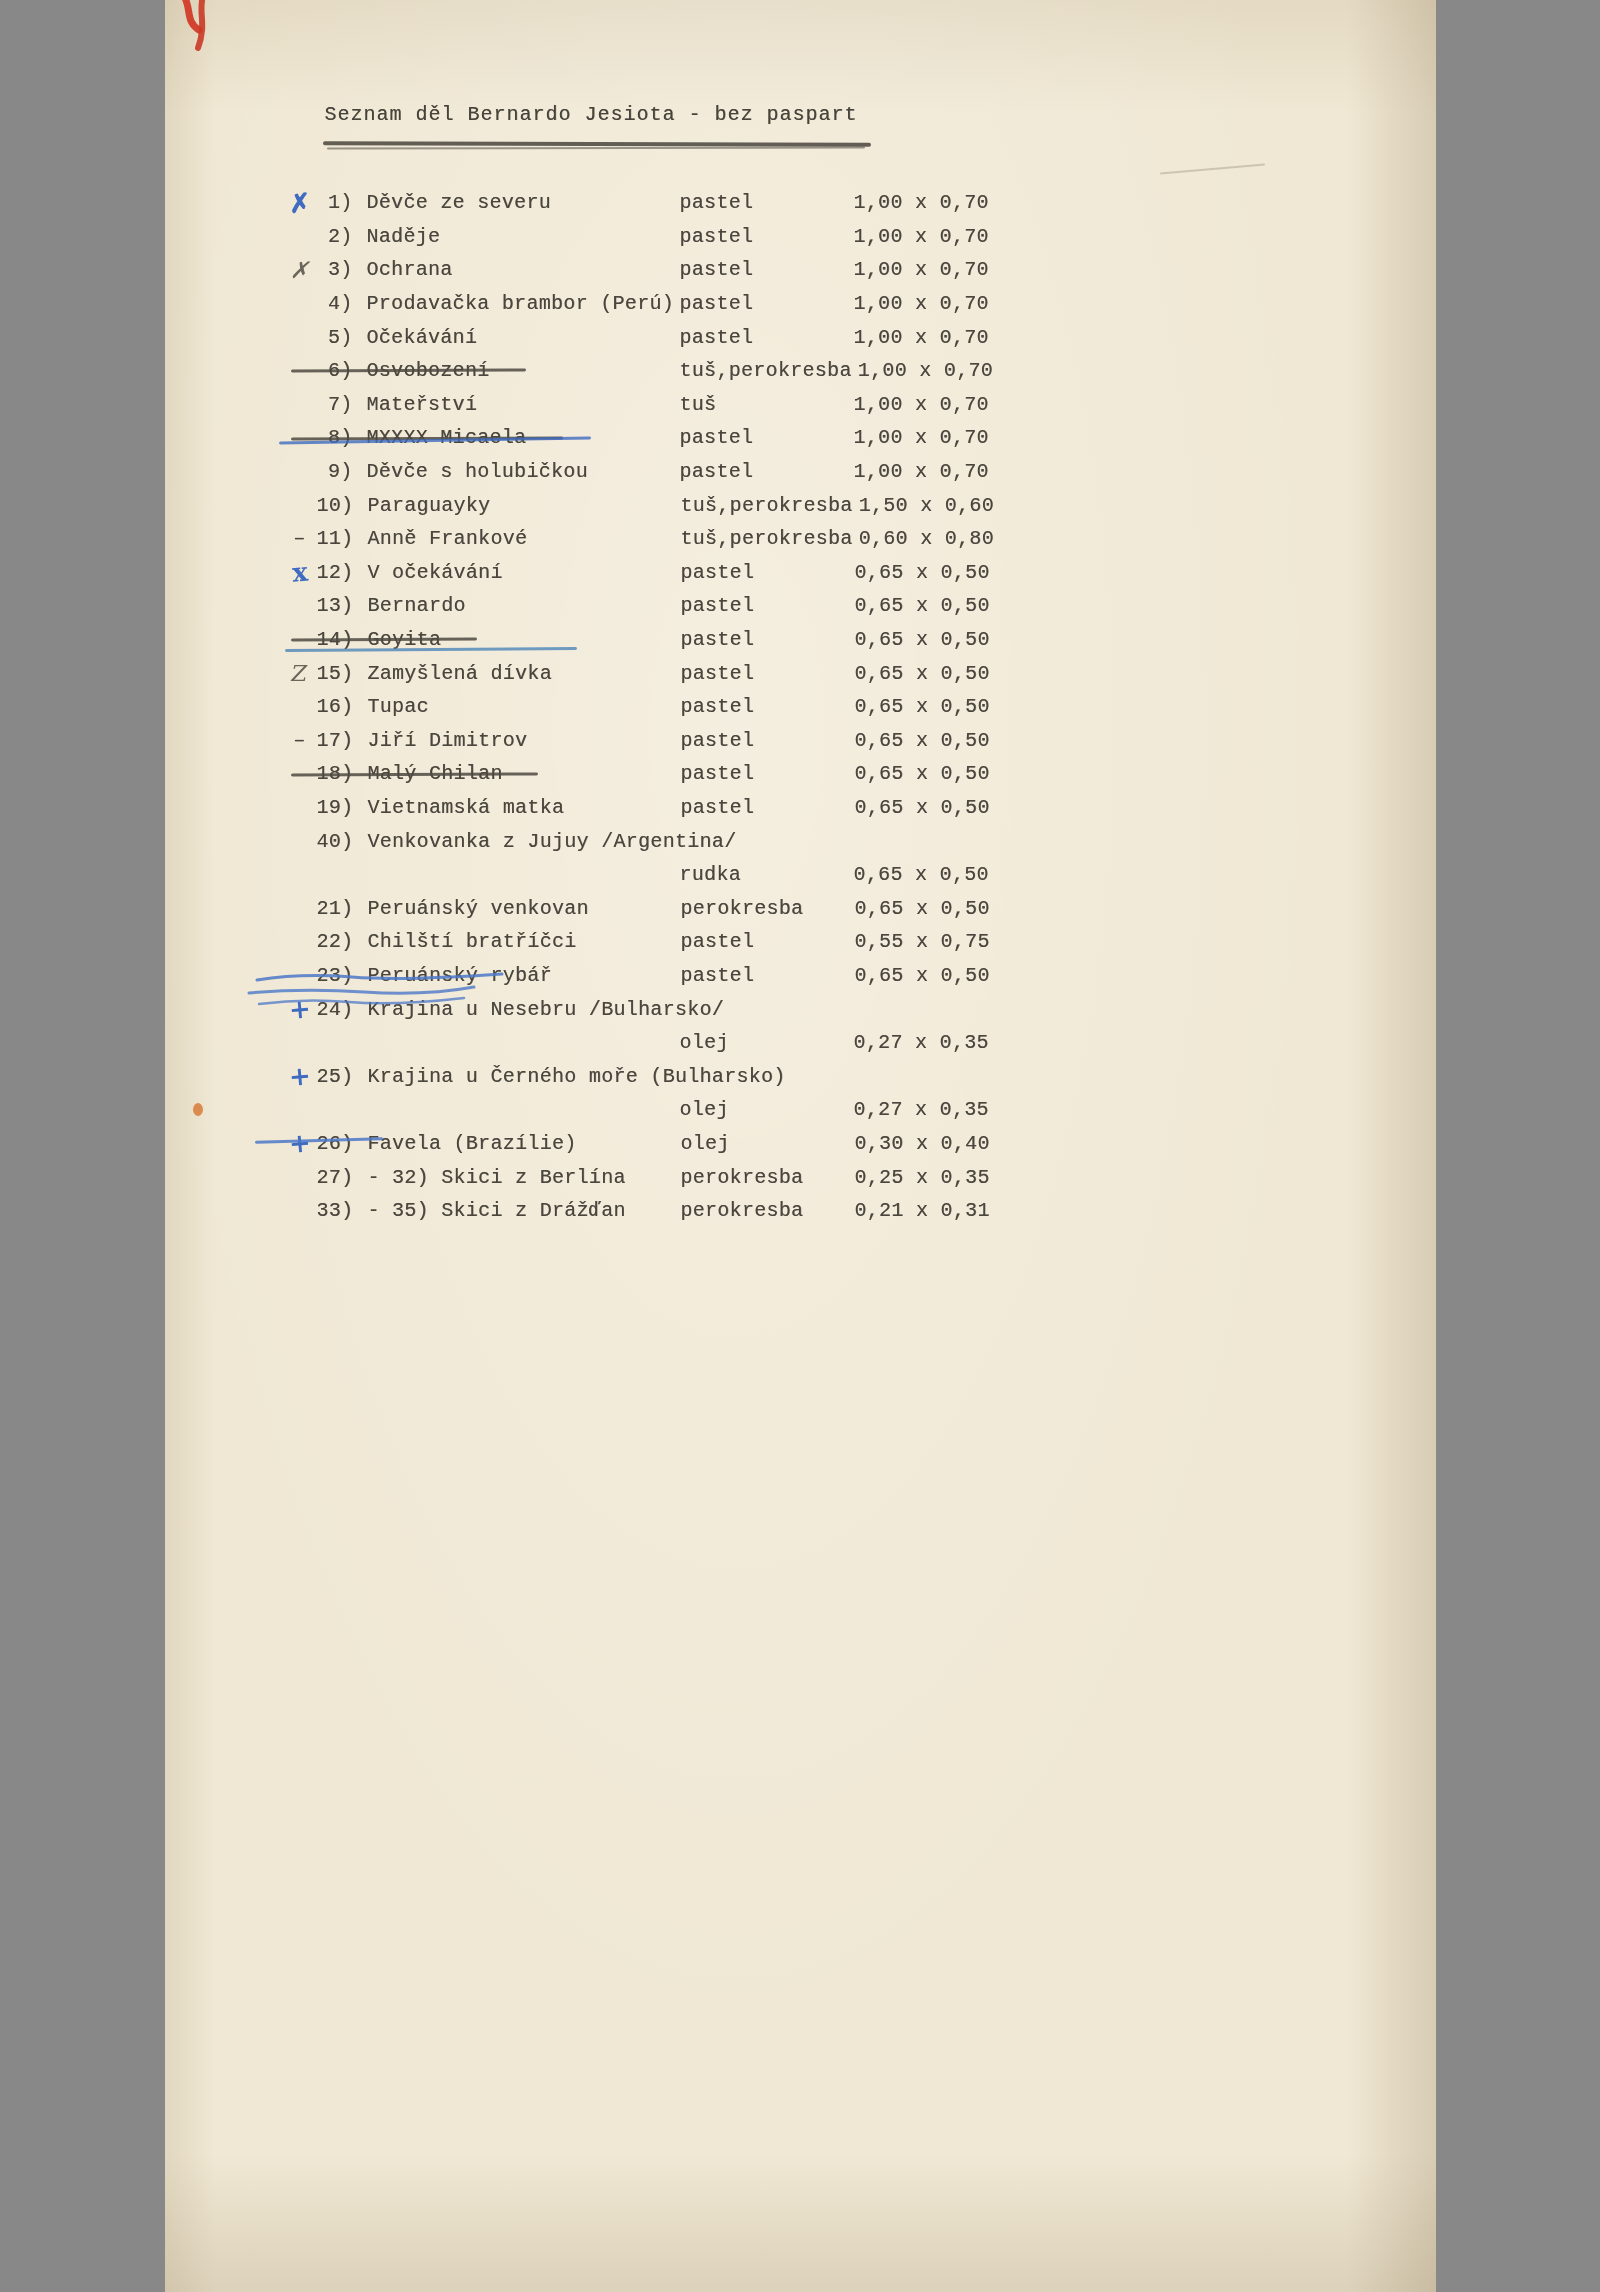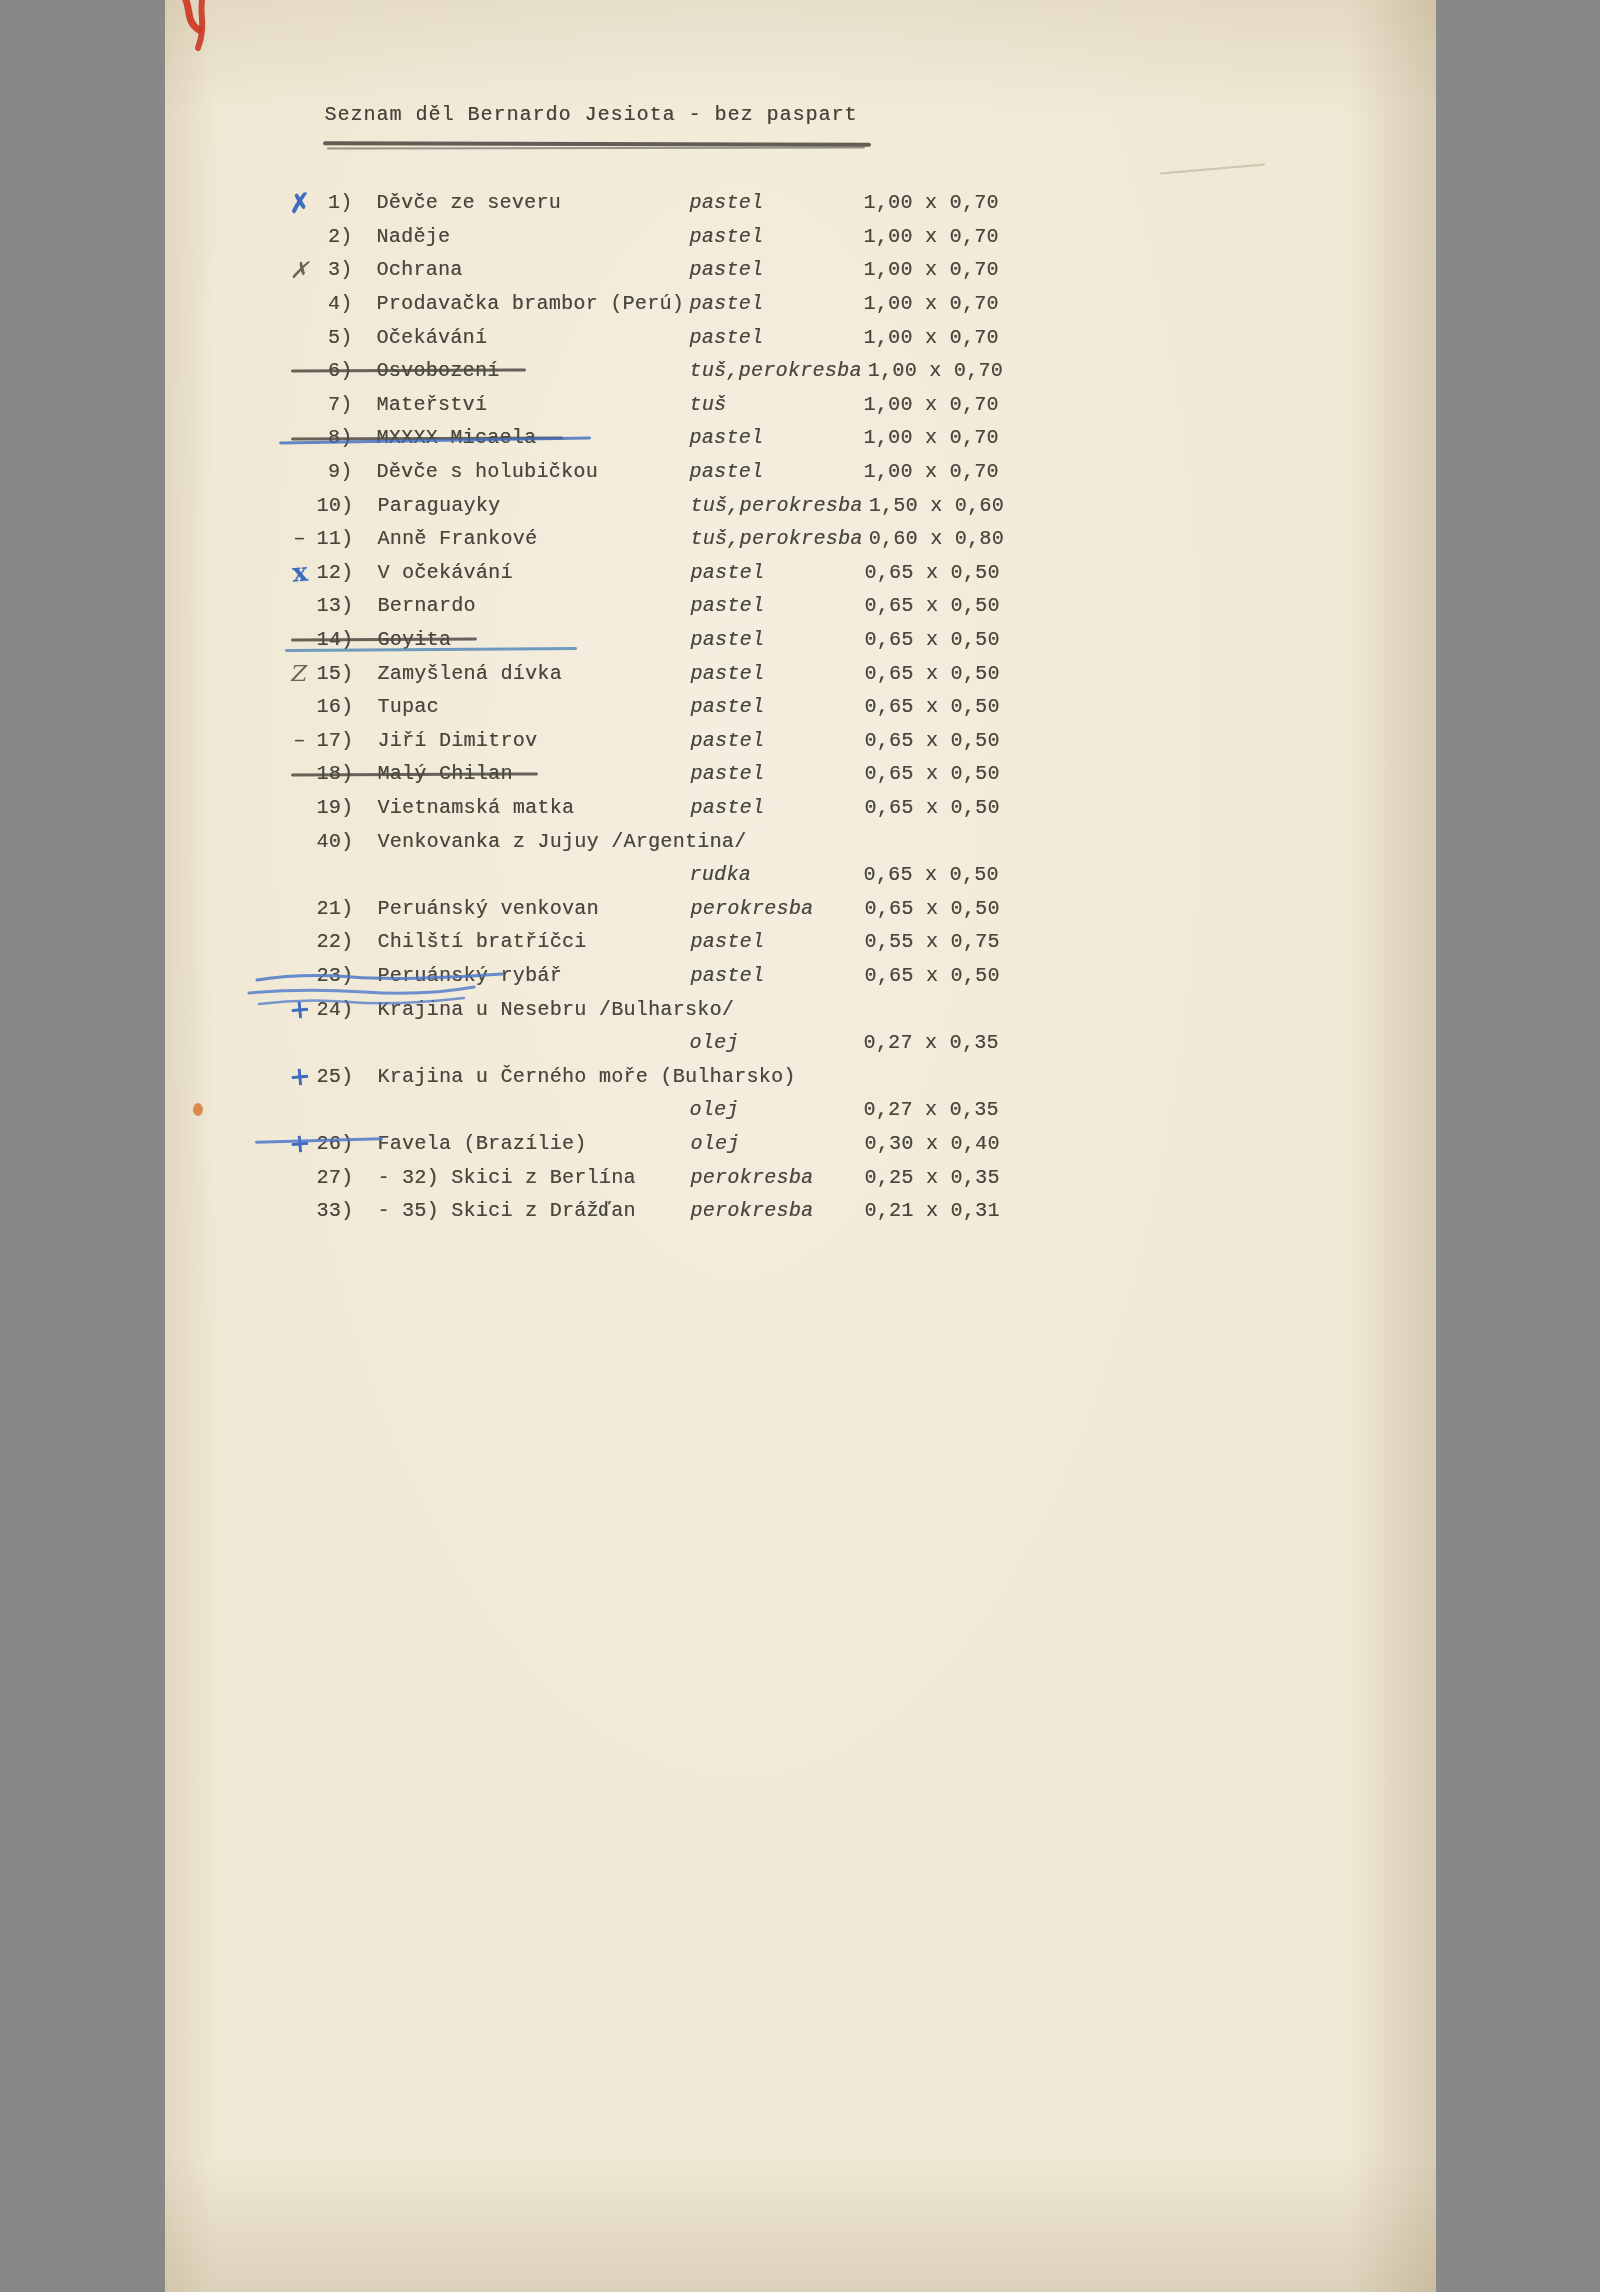--- a/index.html
+++ b/index.html
@@ -47,22 +47,22 @@
   .mark.blue{
     color:#3f6cc0;font-family:"DejaVu Serif",serif;font-weight:bold;
     font-size:26px;transform:rotate(-5deg);text-shadow:none;
   }
   .mark.pencil{
     color:#6b665a;font-family:"DejaVu Serif",serif;font-style:italic;
     font-size:23px;text-shadow:none;
   }
   .mark.ink{color:#4a463e;font-size:20px;}
   .num{flex:0 0 36px;text-align:right;white-space:pre;}
-  .title{flex:0 0 313px;margin-left:24px;white-space:pre;overflow:visible;}
-  .medium{flex:0 0 auto;min-width:168px;padding-right:6px;white-space:pre;font-style:italic;}
+  .title{flex:0 0 313px;margin-left:14px;white-space:pre;overflow:visible;}
+  .medium{flex:0 0 auto;min-width:168px;padding-right:6px;white-space:pre;}
   .size{flex:0 0 auto;white-space:pre;text-align:center;}
   .strike{position:absolute;border-radius:2px;}
   .strike.dark{height:3px;top:15.5px;left:8px;background:#4e4a42;opacity:0.85;transform:rotate(-0.25deg);}
   .strike.bluepen{height:2.5px;top:18px;left:-4px;background:#3f6cc0;opacity:0.8;transform:rotate(-0.9deg);}
   
   .teal-strike{position:absolute;left:120px;top:648px;width:292px;height:2.5px;background:#4e86b8;opacity:0.8;transform:rotate(-0.4deg);border-radius:2px;}
   .blue-underline{position:absolute;left:90px;top:1139px;width:128px;height:3px;background:#4c78c8;opacity:0.85;transform:rotate(-1.5deg);border-radius:2px;}
   .orange-dot{position:absolute;left:28px;top:1103px;width:10px;height:13px;border-radius:50%;background:#d9813f;opacity:0.9;}
   .crease{position:absolute;background:rgba(145,130,100,0.45);}
   .crease.tr{left:1360px;top:120px;width:260px;height:1.5px;transform:rotate(-27deg);}

